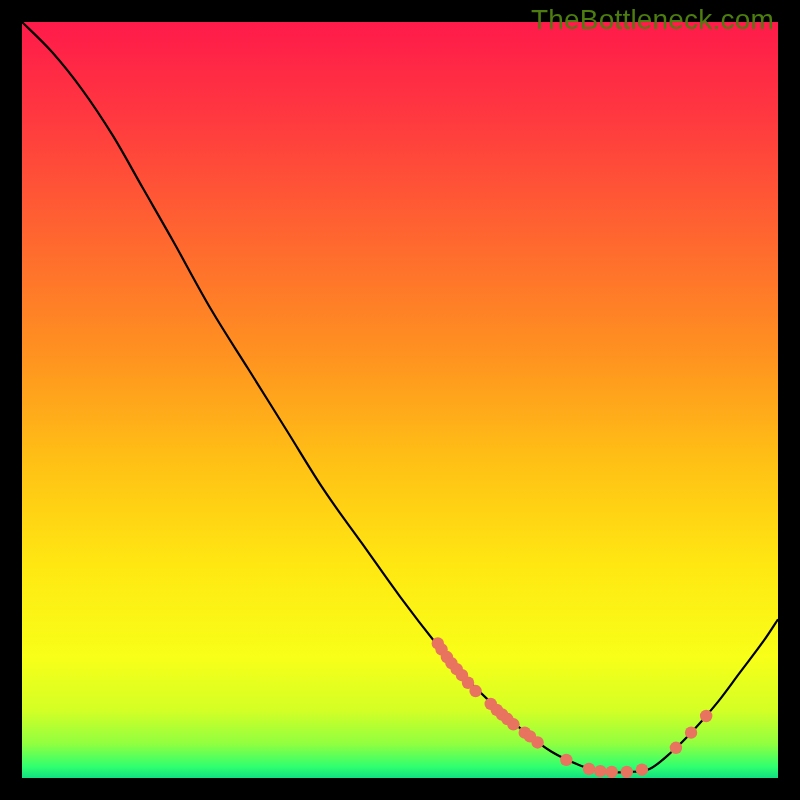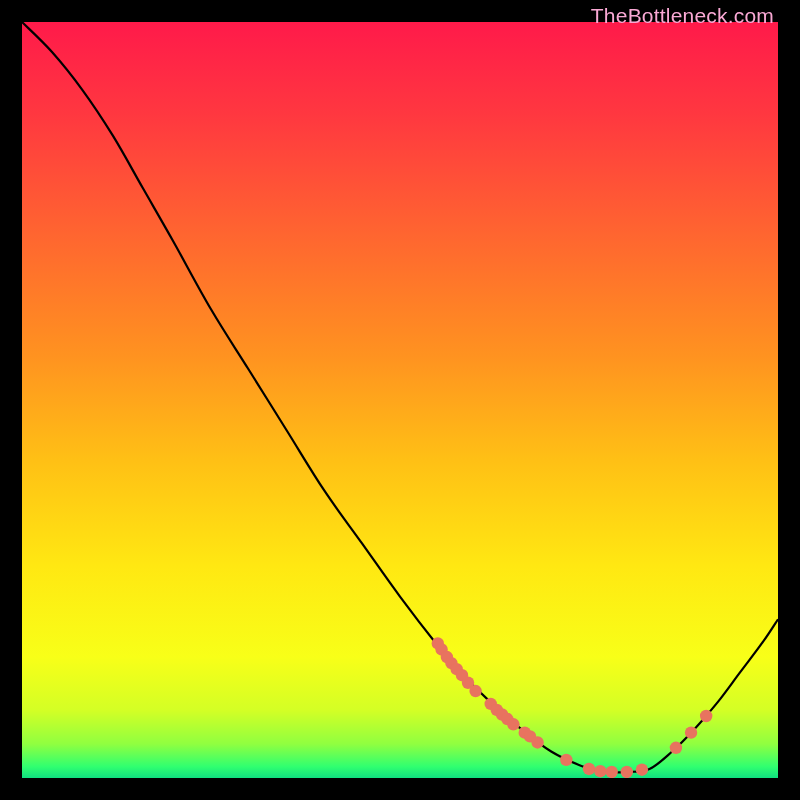--- a/index.html
+++ b/index.html
@@ -15,22 +15,22 @@
     left: 22px;
     top: 22px;
     width: 756px;
     height: 756px;
     overflow: hidden;
   }
   .watermark {
     position: absolute;
     top: 4px;
     right: 26px;
-    color: #f9a8d4;
-    font-size: 21px;
+    color: #4d7c0f;
+    font-size: 28px;
     font-weight: 500;
     z-index: 10;
     letter-spacing: 0.2px;
   }
   svg { display: block; }
 </style>
 </head>
 <body>
 
 <div class="watermark">TheBottleneck.com</div>

